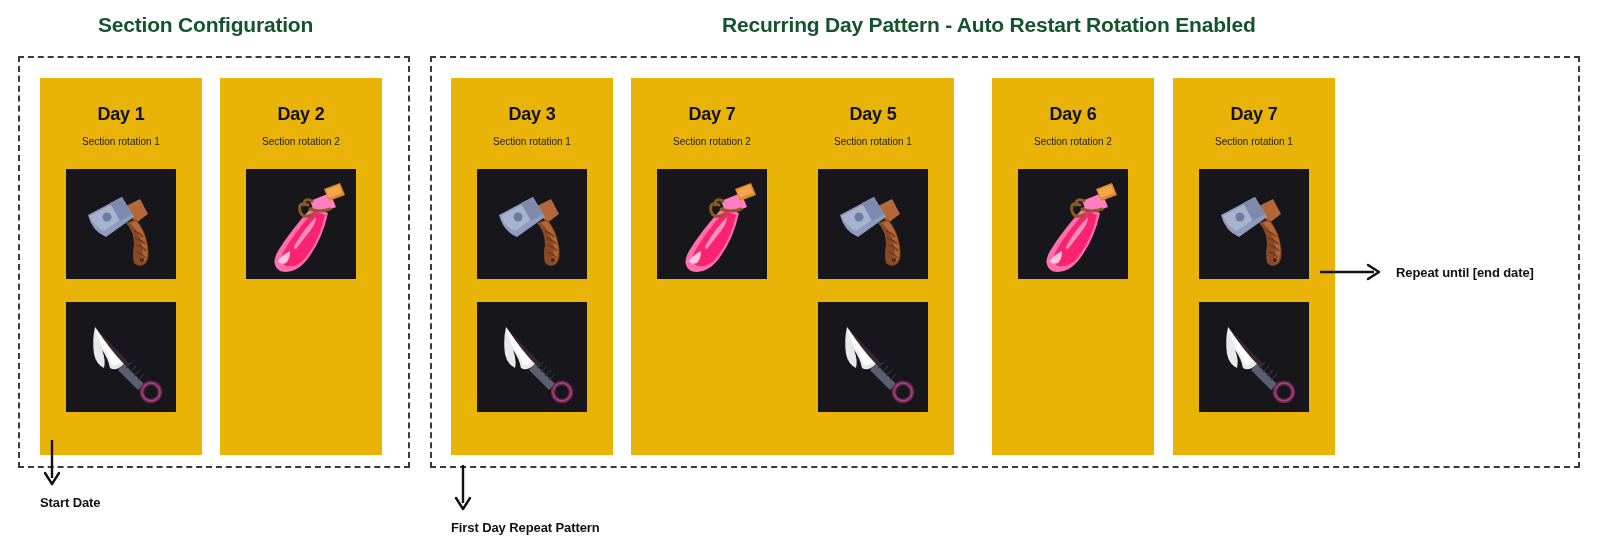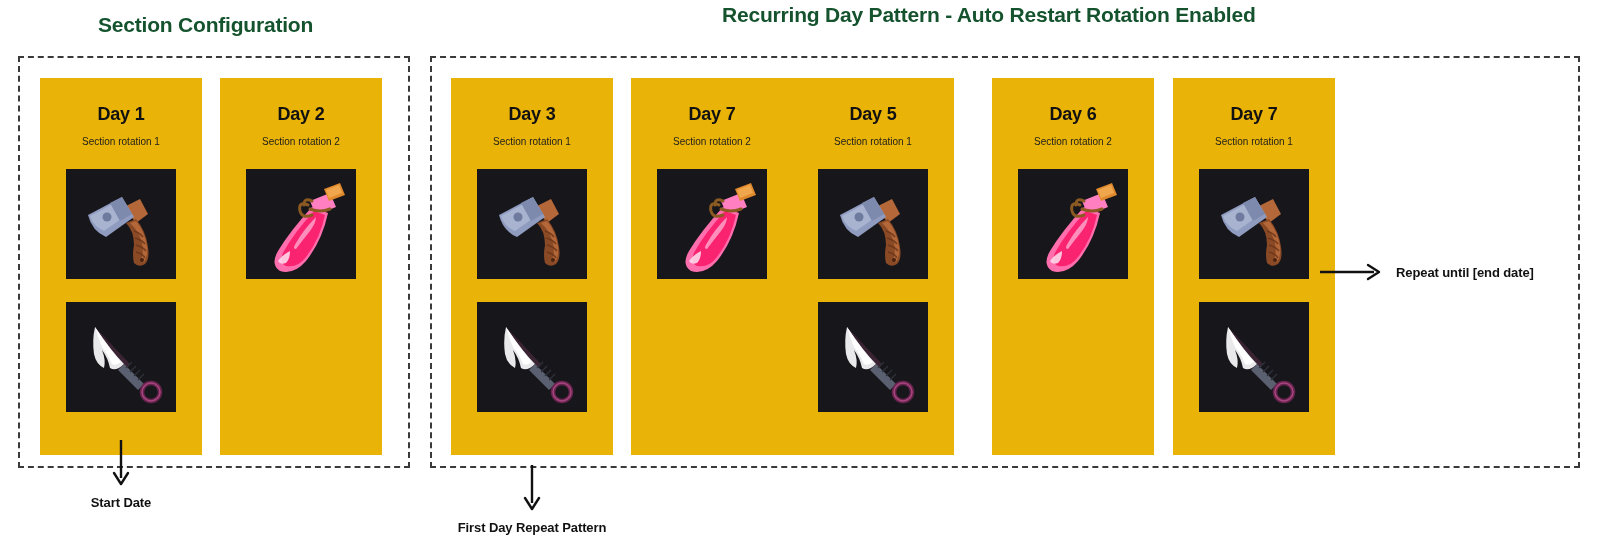--- a/index.html
+++ b/index.html
@@ -17,21 +17,21 @@
   
   .panel-title {
     position: absolute;
     font-size: 21px;
     font-weight: bold;
     letter-spacing: -0.2px;
     white-space: nowrap;
     color: #14532d;
   }
   #title-left  { left: 98px;  top: 13px; }
-  #title-right { left: 722px; top: 3px; }
+  #title-right { left: 722px; top: 13px; }
 
   
   .group-box {
     position: absolute;
     border: 2px dashed #3a3a3a;
     background: transparent;
   }
   #group-left  { left: 18px;  top: 56px; width: 392px;  height: 412px; }
   #group-right { left: 430px; top: 56px; width: 1150px; height: 412px; }
 
@@ -82,21 +82,21 @@
   #card-day-4 { left: 631px;  }
   #card-day-5 { left: 792px;  }
   #card-day-6 { left: 992px;  }
   #card-day-7 { left: 1173px; }
 
   
   .down-annot {
     position: absolute;
     display: flex;
     flex-direction: column;
-    align-items: center;
+    align-items: flex-start;
   }
   #annot-start-date     { left: 40px;  top: 440px; width: 162px; }
   #annot-repeat-pattern { left: 451px; top: 465px; width: 162px; }
   .down-arrow { display: block; }
   .down-label {
     margin-top: 7px;
     font-size: 13px;
     font-weight: bold;
     color: #111111;
     white-space: nowrap;

